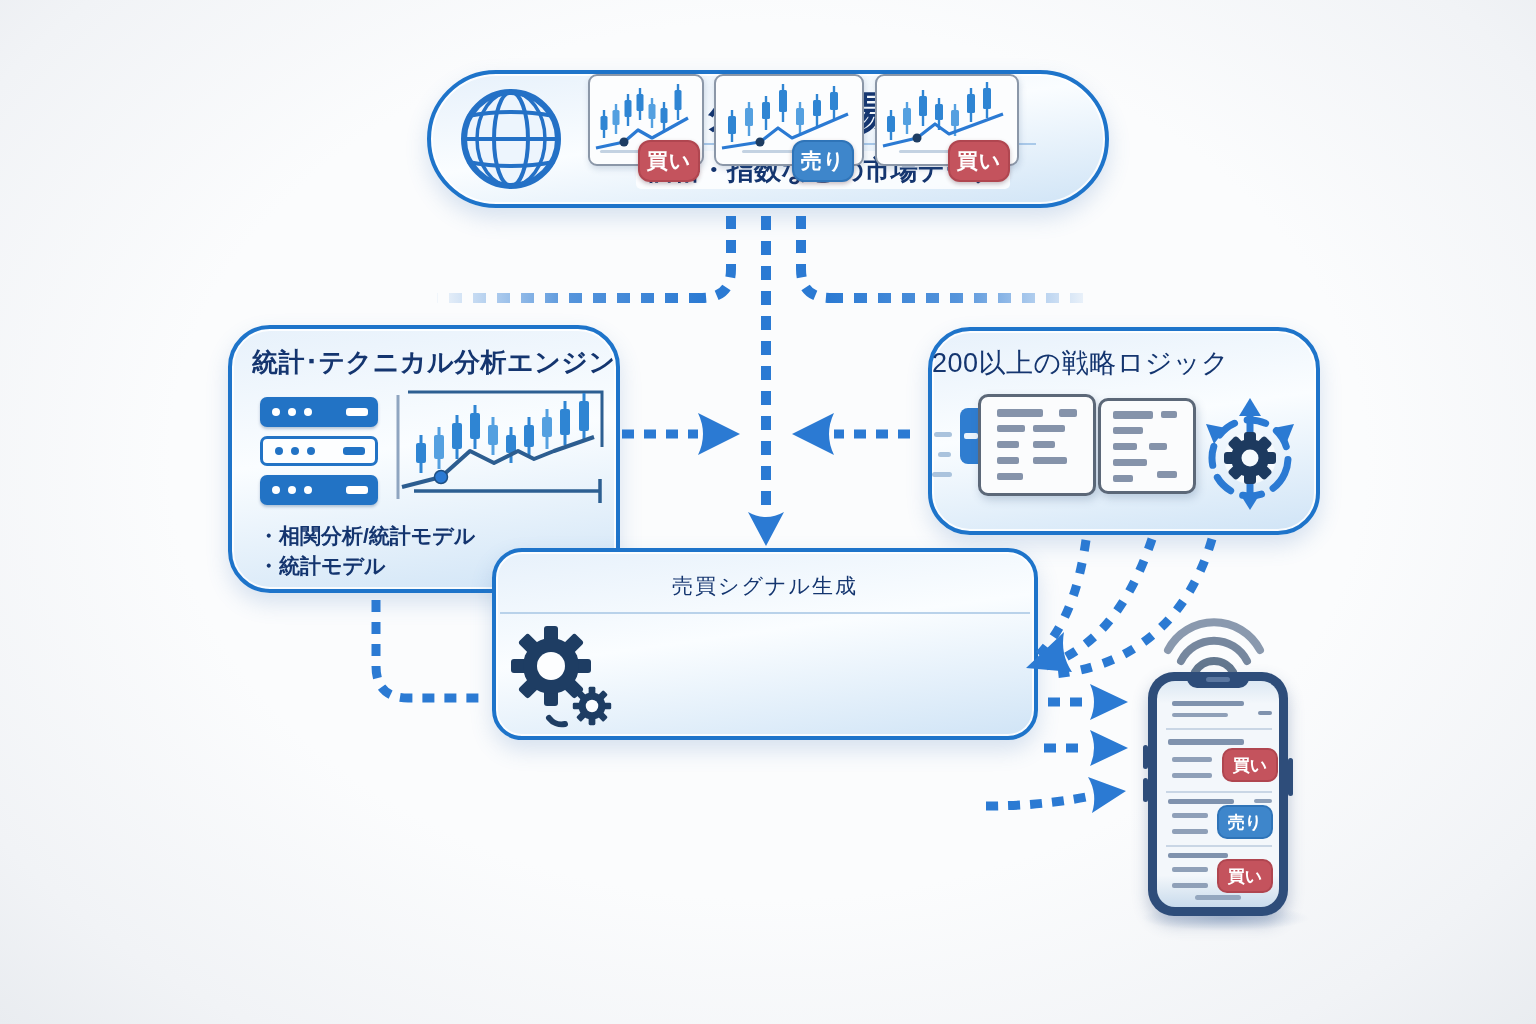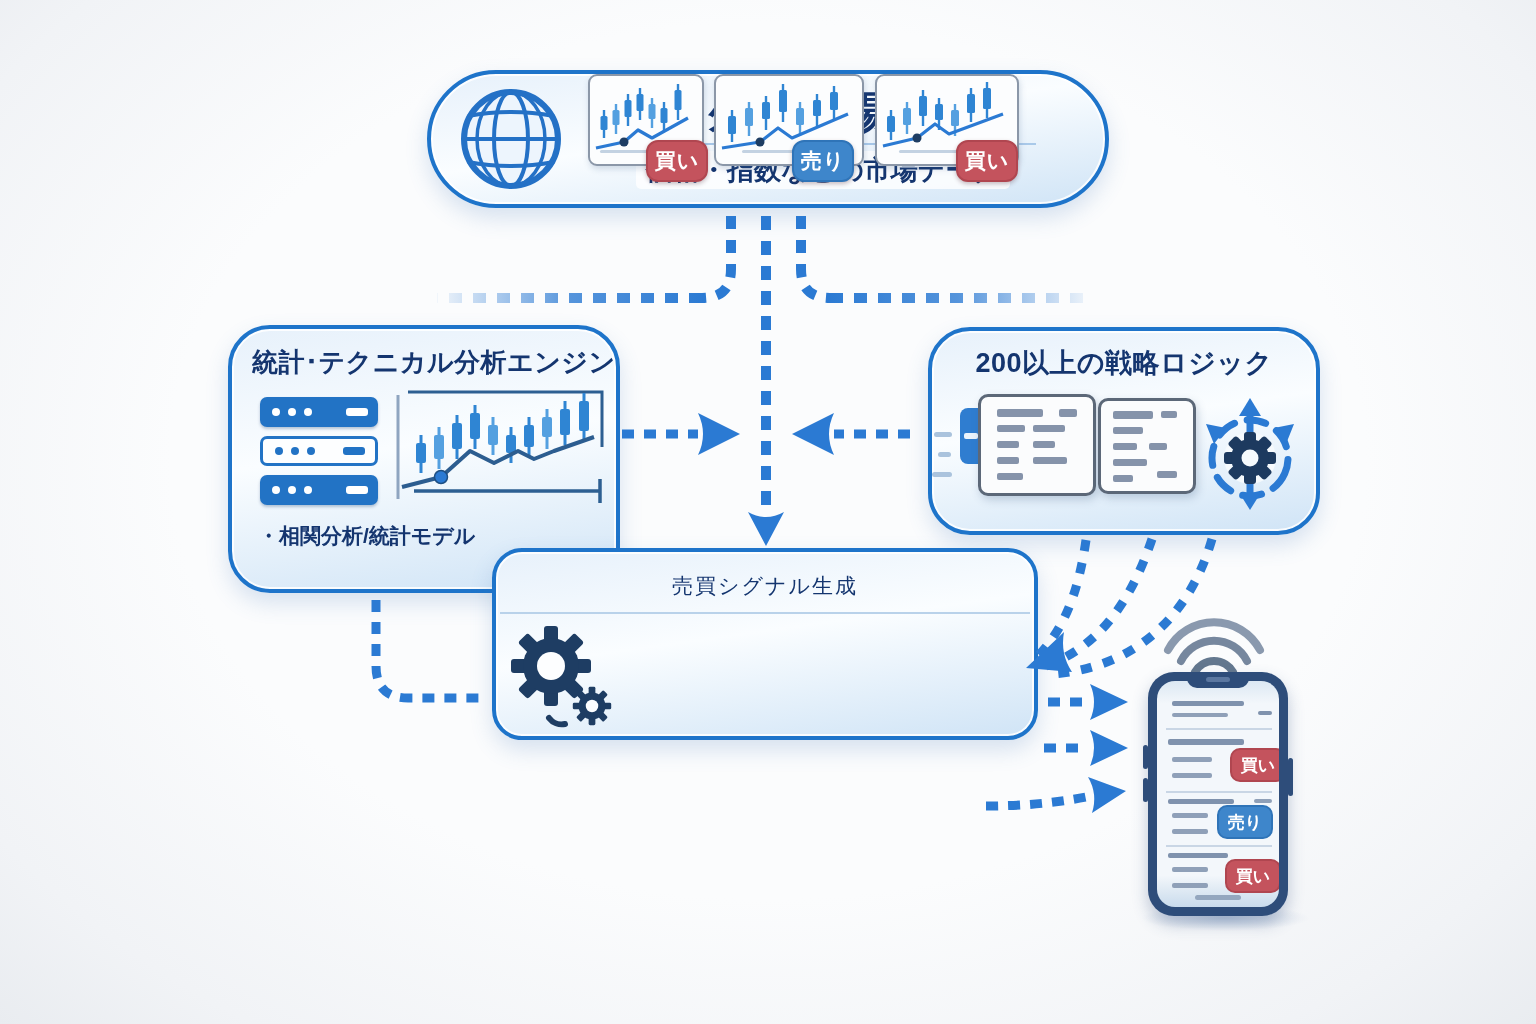--- a/index.html
+++ b/index.html
@@ -31,38 +31,38 @@
   .server-row{position:relative;width:118px;height:30px;border-radius:7px;margin-bottom:9px;}
   .server-row.solid{background:#2273c5;box-shadow:0 2px 3px rgba(30,70,120,.3);}
   .server-row.hollow{background:#fdfeff;border:3px solid #2273c5;box-sizing:border-box;}
   .server-dot{position:absolute;top:50%;margin-top:-4px;width:8px;height:8px;border-radius:50%;}
   .server-bar{position:absolute;top:50%;margin-top:-4px;right:10px;width:22px;height:8px;border-radius:3px;}
   .solid .server-dot{background:#fff;} .solid .server-bar{background:#fff;}
   .hollow .server-dot{background:#2273c5;} .hollow .server-bar{background:#2273c5;}
   .bullets{position:absolute;left:26px;top:192px;font-size:21px;font-weight:bold;line-height:1.45;}
   
   .right-box{left:928px;top:327px;width:392px;height:208px;border-radius:42px;padding:14px 0;}
-  .right-title{font-size:27px;font-weight:bold;text-align:center;letter-spacing:.5px;}
+  .right-title{font-size:27px;font-weight:normal;text-align:left;letter-spacing:.5px;}
   .speed-line{position:absolute;height:5px;border-radius:3px;background:#aac3dd;}
   .doc-tab{position:absolute;left:960px;top:408px;width:26px;height:56px;border-radius:8px;
     background:#2f7dd0;z-index:2;}
   .doc-tab .tabdash{position:absolute;left:4px;top:25px;width:14px;height:6px;background:#eaf3fc;border-radius:2px;}
   .doc-card{position:absolute;background:#fbfcfd;border:3px solid #5c6878;border-radius:10px;
     box-shadow:2px 4px 8px rgba(60,90,130,.25);z-index:3;}
   .bar{position:absolute;border-radius:2px;background:#8593aa;}
   
   .center-box{left:492px;top:548px;width:546px;height:192px;border-radius:30px;z-index:2;}
   .center-title{font-size:21px;font-weight:normal;text-align:center;margin-top:20px;letter-spacing:2px;}
   .center-divider{position:absolute;left:4px;right:4px;top:60px;height:2px;background:#b9d2ea;}
   .chart-card{position:absolute;top:74px;height:88px;background:#fcfdfe;border:2px solid #8b97a8;
     border-radius:9px;box-shadow:1px 3px 6px rgba(70,100,140,.22);}
   .signal-badge{position:absolute;top:140px;width:58px;height:38px;border-radius:12px;
     color:#fff;font-size:21px;font-weight:bold;display:flex;align-items:center;justify-content:center;
     box-shadow:0 2px 4px rgba(80,40,50,.3);z-index:4;letter-spacing:1px;}
-  .badge-red{background:#c4535d;border:2px solid #b04650;margin-left:8px;}
+  .badge-red{background:#c4535d;border:2px solid #b04650;}
   .badge-blue{background:#3e86cb;border:2px solid #2f74b8;}
   
   .phone-shadow{position:absolute;left:1140px;top:905px;width:170px;height:26px;border-radius:50%;
     background:radial-gradient(ellipse, rgba(120,150,190,.40) 0%, rgba(120,150,190,0) 70%);}
   .phone{position:absolute;left:1148px;top:672px;width:140px;height:244px;background:#2e4d7a;
     border-radius:26px;box-shadow:0 8px 16px rgba(50,80,130,.30);z-index:3;}
   .phone-screen{position:absolute;left:9px;top:9px;width:122px;height:226px;border-radius:18px;overflow:hidden;
     background:linear-gradient(180deg,#dce8f3 0%,#f3f7fb 10%,#f3f7fb 86%,#c9dbec 100%);}
   .notch{position:absolute;left:50%;top:0;transform:translateX(-50%);width:62px;height:16px;
     background:#2e4d7a;border-radius:0 0 10px 10px;}
@@ -149,20 +149,21 @@
             <rect x="166" y="22" width="10" height="26" rx="2" fill="#2f85d3"></rect>
           <line x1="190" y1="6" x2="190" y2="54" stroke="#2f85d3" stroke-width="3"></line>
             <rect x="185" y="14" width="10" height="30" rx="2" fill="#2f85d3"></rect>
         </g>
         <polyline points="8,100 47,90 76,64 100,76 124,64 140,72 160,64 200,50" fill="none" stroke="#2c5d90" stroke-width="4" stroke-linejoin="round"></polyline>
         <circle cx="47" cy="90" r="6.5" fill="#2b7ad3" stroke="#1e4f83" stroke-width="1.5"></circle>
       </svg>
     </div>
     <div class="bullets navy">
       <div>・相関分析/統計モデル</div>
+      <div>・統計モデル</div>
     </div>
   </div>
 
   <div class="box right-box">
     <div class="right-title navy">200以上の戦略ロジック</div>
   </div>
   <div class="speed-line" style="left:934px;top:432px;width:18px"></div>
   <div class="speed-line" style="left:938px;top:452px;width:13px"></div>
   <div class="speed-line" style="left:932px;top:472px;width:20px"></div>
   <div class="doc-tab">

